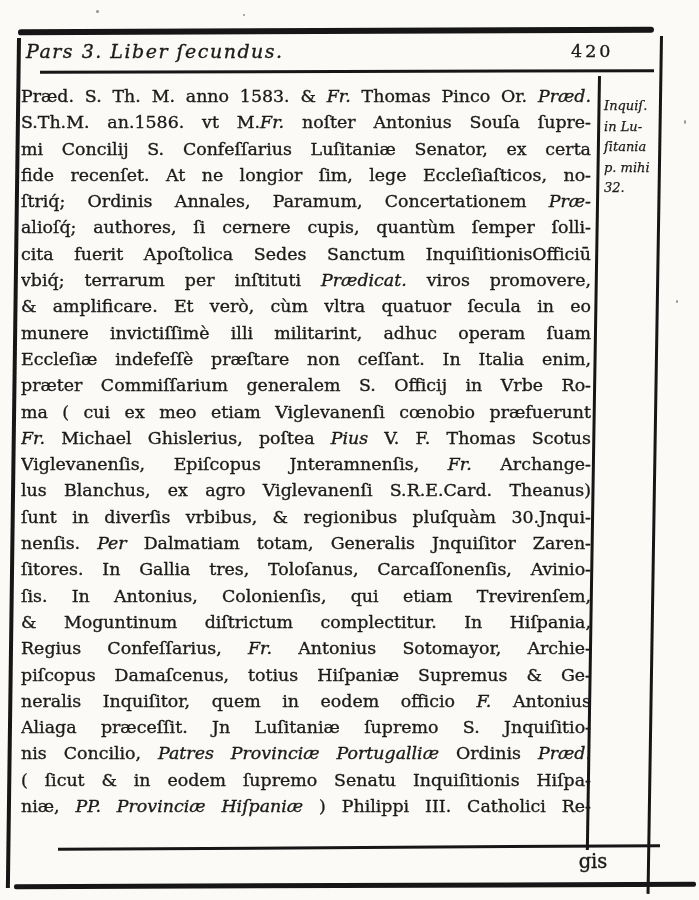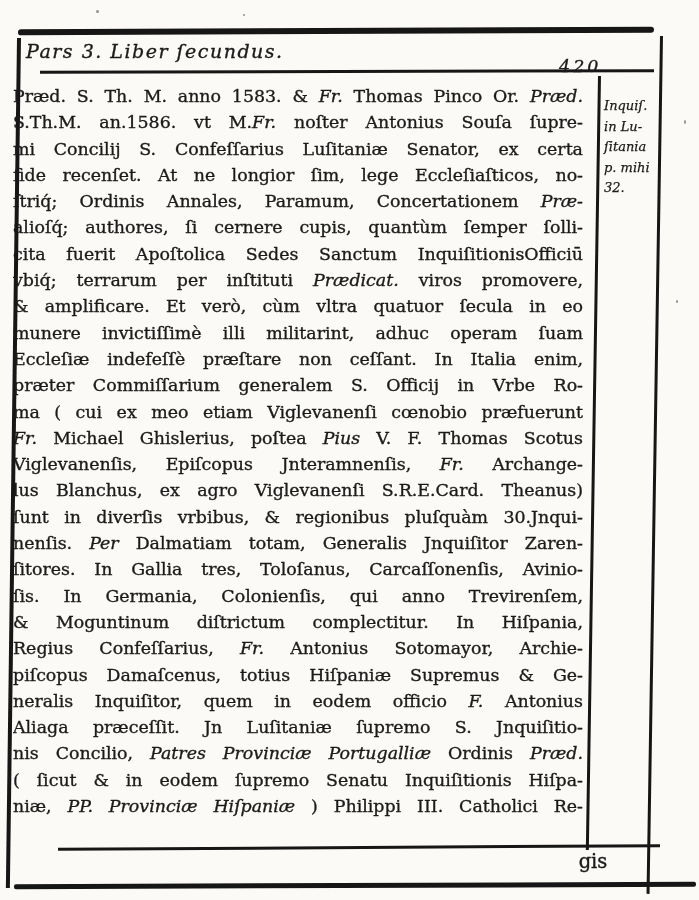--- a/index.html
+++ b/index.html
@@ -29,30 +29,28 @@
 
   #header-title {
     left: 26px; top: 40px; width: 571px;
     text-align: left;
     font-style: italic;
     font-size: 19px;
     letter-spacing: 1.5px;
     -webkit-text-stroke: 0.35px #1b1b1b;
   }
   #page-number {
-    left: 559px; top: 41px; width: 64px;
-    font-style: italic;
+    left: 571px; top: 41px; width: 64px;
     font-size: 17.5px;
     letter-spacing: 3px;
-    margin-top: 15px;
     -webkit-text-stroke: 0.35px #1b1b1b;
   }
 
   #body-text {
-    left: 13px; top: 83px; width: 570px;
+    left: 21px; top: 83px; width: 570px;
     font-size: 17.4px;
     -webkit-text-stroke: 0.35px #1b1b1b;
   }
   #body-text .tl {
     height: 26.3px;
     line-height: 26.3px;
     overflow: hidden;
     text-align: justify;
     text-align-last: justify;
     white-space: normal;
@@ -105,21 +103,21 @@
     <div class="tl"><span>munere invictiſſimè illi militarint, adhuc operam ſuam</span></div>
     <div class="tl"><span>Eccleſiæ indefeſſè præſtare non ceſſant.  In Italia enim,</span></div>
     <div class="tl"><span>præter Commiſſarium generalem S. Officij in Vrbe Ro-</span></div>
     <div class="tl"><span>ma ( cui ex meo etiam Viglevanenſi cœnobio præfuerunt</span></div>
     <div class="tl"><span class="it">Fr.</span><span> Michael Ghislerius, poſtea </span><span class="it">Pius</span><span> V. F. Thomas Scotus</span></div>
     <div class="tl"><span>Viglevanenſis, Epiſcopus Jnteramnenſis, </span><span class="it">Fr.</span><span> Archange-</span></div>
     <div class="tl"><span>lus Blanchus, ex agro Viglevanenſi S.R.E.Card. Theanus)</span></div>
     <div class="tl"><span>ſunt in diverſis vrbibus, &amp; regionibus pluſquàm 30.Jnqui-</span></div>
     <div class="tl"><span>nenſis. </span><span class="it">Per</span><span> Dalmatiam totam, Generalis Jnquiſitor Zaren-</span></div>
     <div class="tl"><span>ſitores. In Gallia tres, Toloſanus, Carcaſſonenſis, Avinio-</span></div>
-    <div class="tl"><span>ſis.   In Germania, Colonienſis, qui anno Trevirenſem,</span></div>
+    <div class="tl"><span>ſis.   In Antonius, Colonienſis, qui etiam Trevirenſem,</span></div>
     <div class="tl"><span>&amp; Moguntinum diſtrictum complectitur.   In Hiſpania,</span></div>
     <div class="tl"><span>Regius Confeſſarius, </span><span class="it">Fr.</span><span> Antonius Sotomayor, Archie-</span></div>
     <div class="tl"><span>piſcopus Damaſcenus, totius Hiſpaniæ Supremus &amp; Ge-</span></div>
     <div class="tl"><span>neralis Inquiſitor, quem in eodem officio </span><span class="it">F.</span><span> Antonius</span></div>
     <div class="tl"><span>Aliaga præceſſit.   Jn Luſitaniæ ſupremo S. Jnquiſitio-</span></div>
     <div class="tl"><span>nis Concilio, </span><span class="it">Patres Provinciæ Portugalliæ</span><span> Ordinis </span><span class="it">Præd.</span></div>
     <div class="tl"><span>( ſicut &amp; in eodem ſupremo Senatu Inquiſitionis Hiſpa-</span></div>
     <div class="tl"><span>niæ, </span><span class="it">PP. Provinciæ Hiſpaniæ</span><span> ) Philippi III. Catholici Re-</span></div>
   </div>
 

